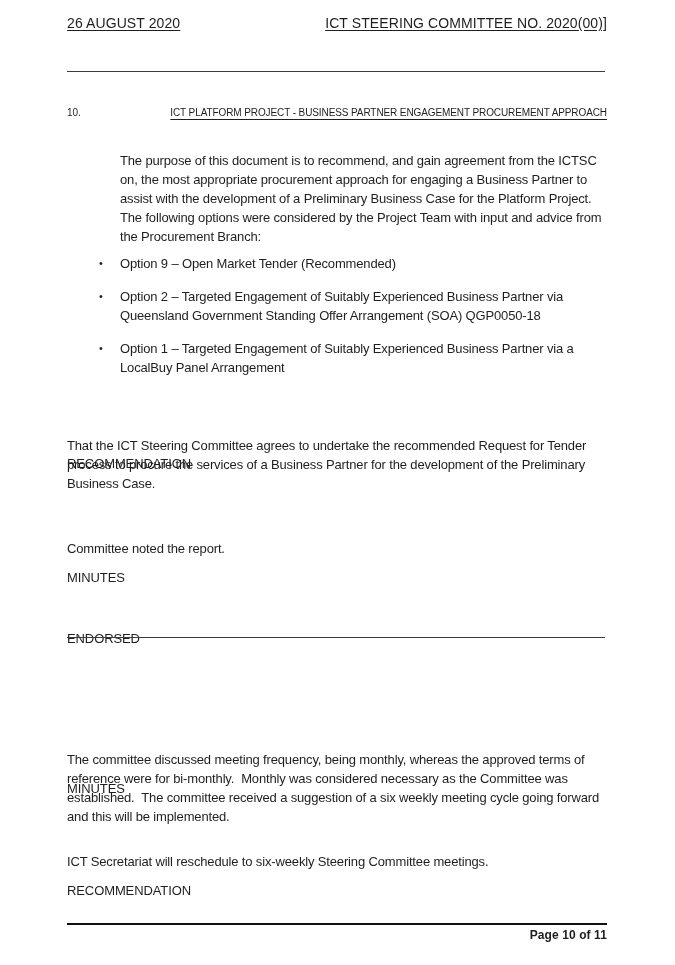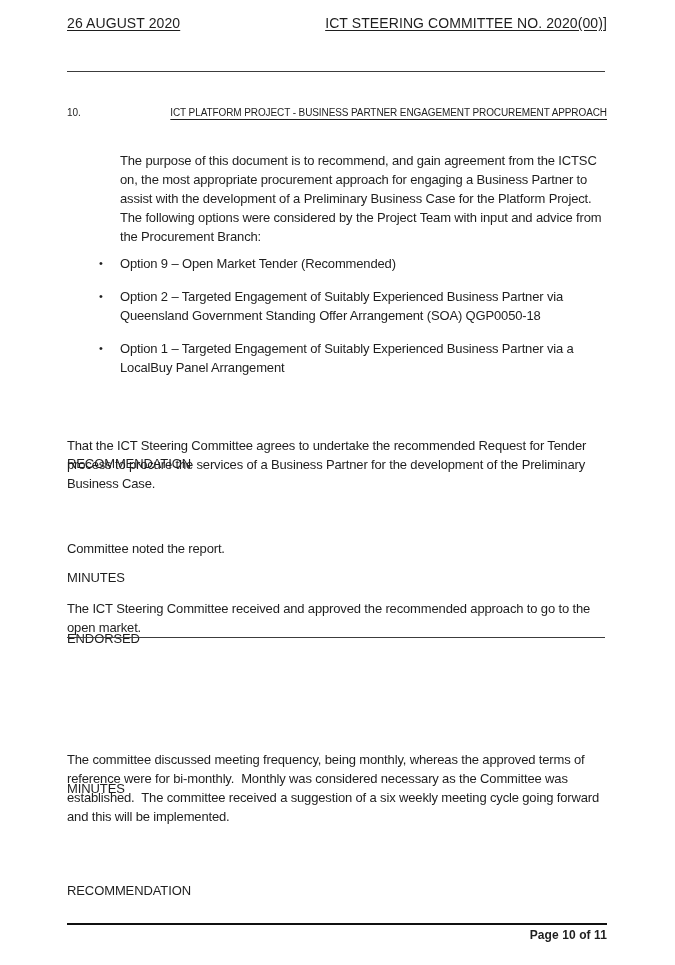--- a/index.html
+++ b/index.html
@@ -96,26 +96,26 @@
     </div>
   </div>
 
   <div class="label" style="top:406px">RECOMMENDATION</div>
   <div class="body-text full" style="top:436px">That the ICT Steering Committee agrees to undertake the recommended Request for Tender process to procure the services of a Business Partner for the development of the Preliminary Business Case.</div>
 
   <div class="label" style="top:520px">MINUTES</div>
   <div class="body-text full" style="top:539px">Committee noted the report.</div>
 
   <div class="label" style="top:581px">ENDORSED</div>
-  <div class="body-text full" style="top:599px">The ICT Steering Committee received and approved the recommended approach to go to the open market.</div>
 
   <div class="rule-thin rule-mid"></div>
 
 
   <div class="label" style="top:731px">MINUTES</div>
   <div class="body-text full" style="top:750px">The committee discussed meeting frequency, being monthly, whereas the approved terms of reference were for bi-monthly.  Monthly was considered necessary as the Committee was established.  The committee received a suggestion of a six weekly meeting cycle going forward and this will be implemented.</div>
 
   <div class="label" style="top:833px">RECOMMENDATION</div>
+  <div class="body-text full" style="top:852px">ICT Secretariat will reschedule to six-weekly Steering Committee meetings.</div>
 
   <div class="rule-footer"></div>
   <div class="footer-text">Page 10 of 11</div>
 
 </div>
 
 </body></html>

